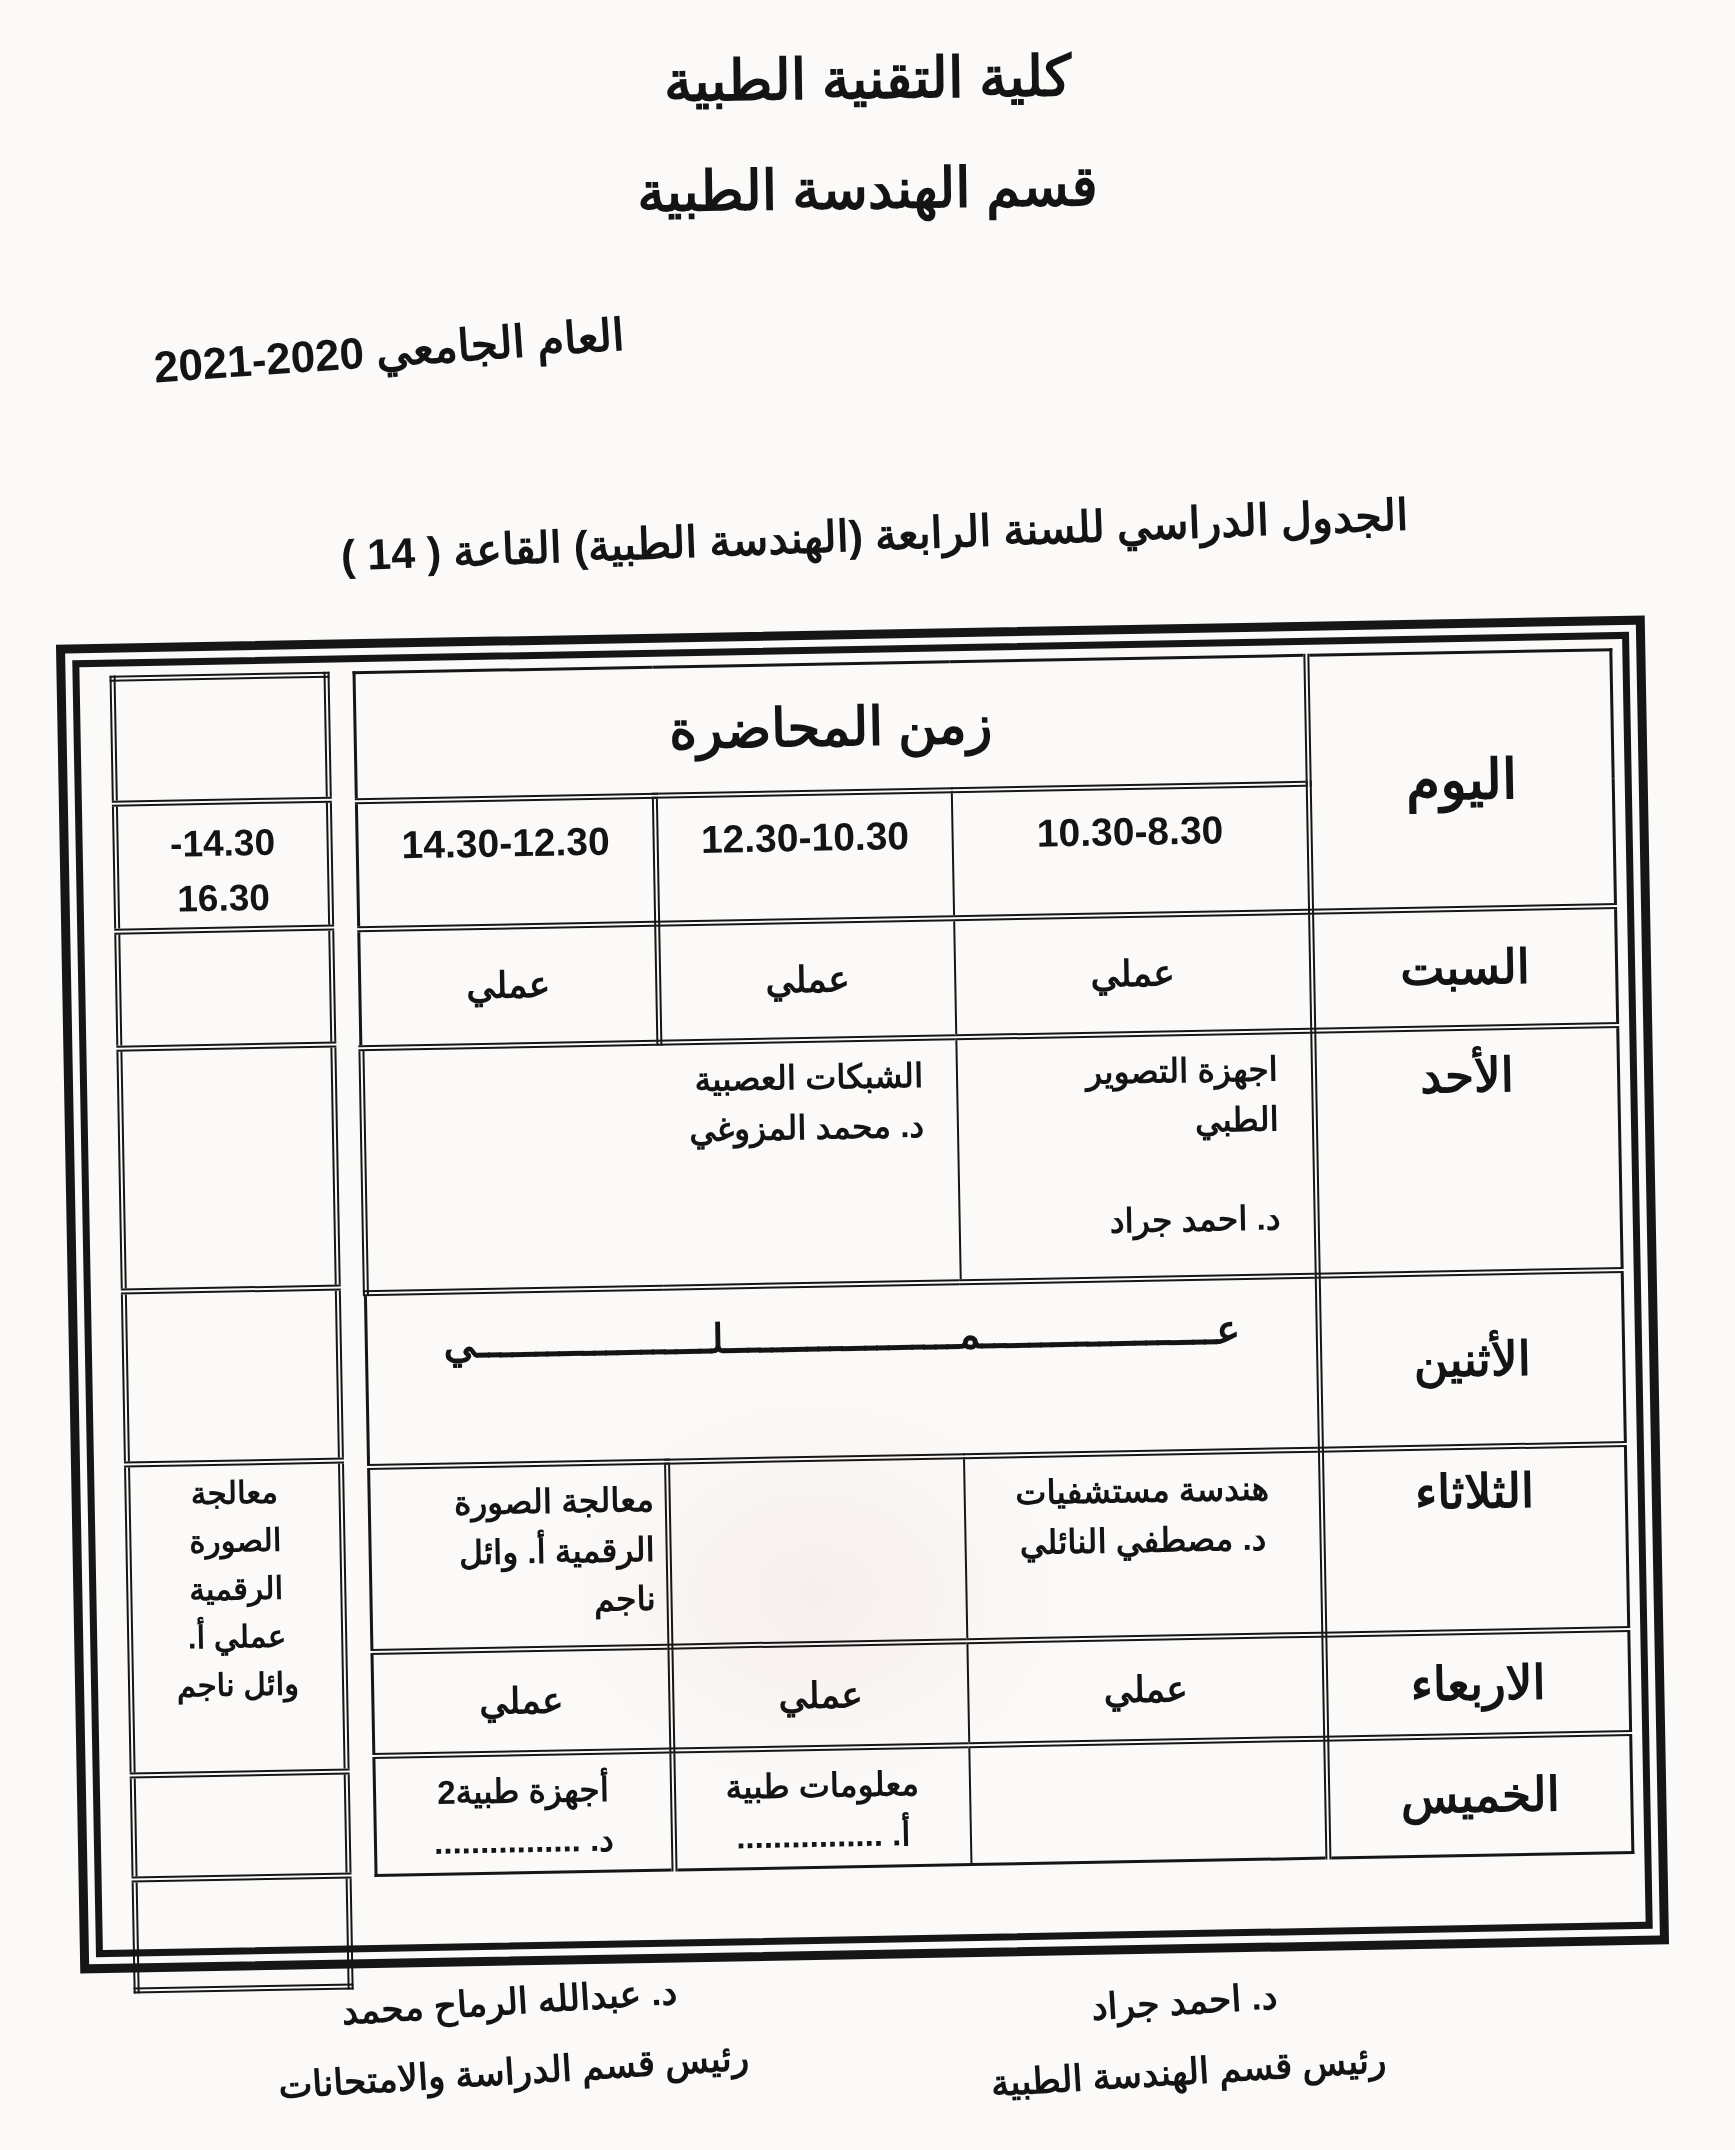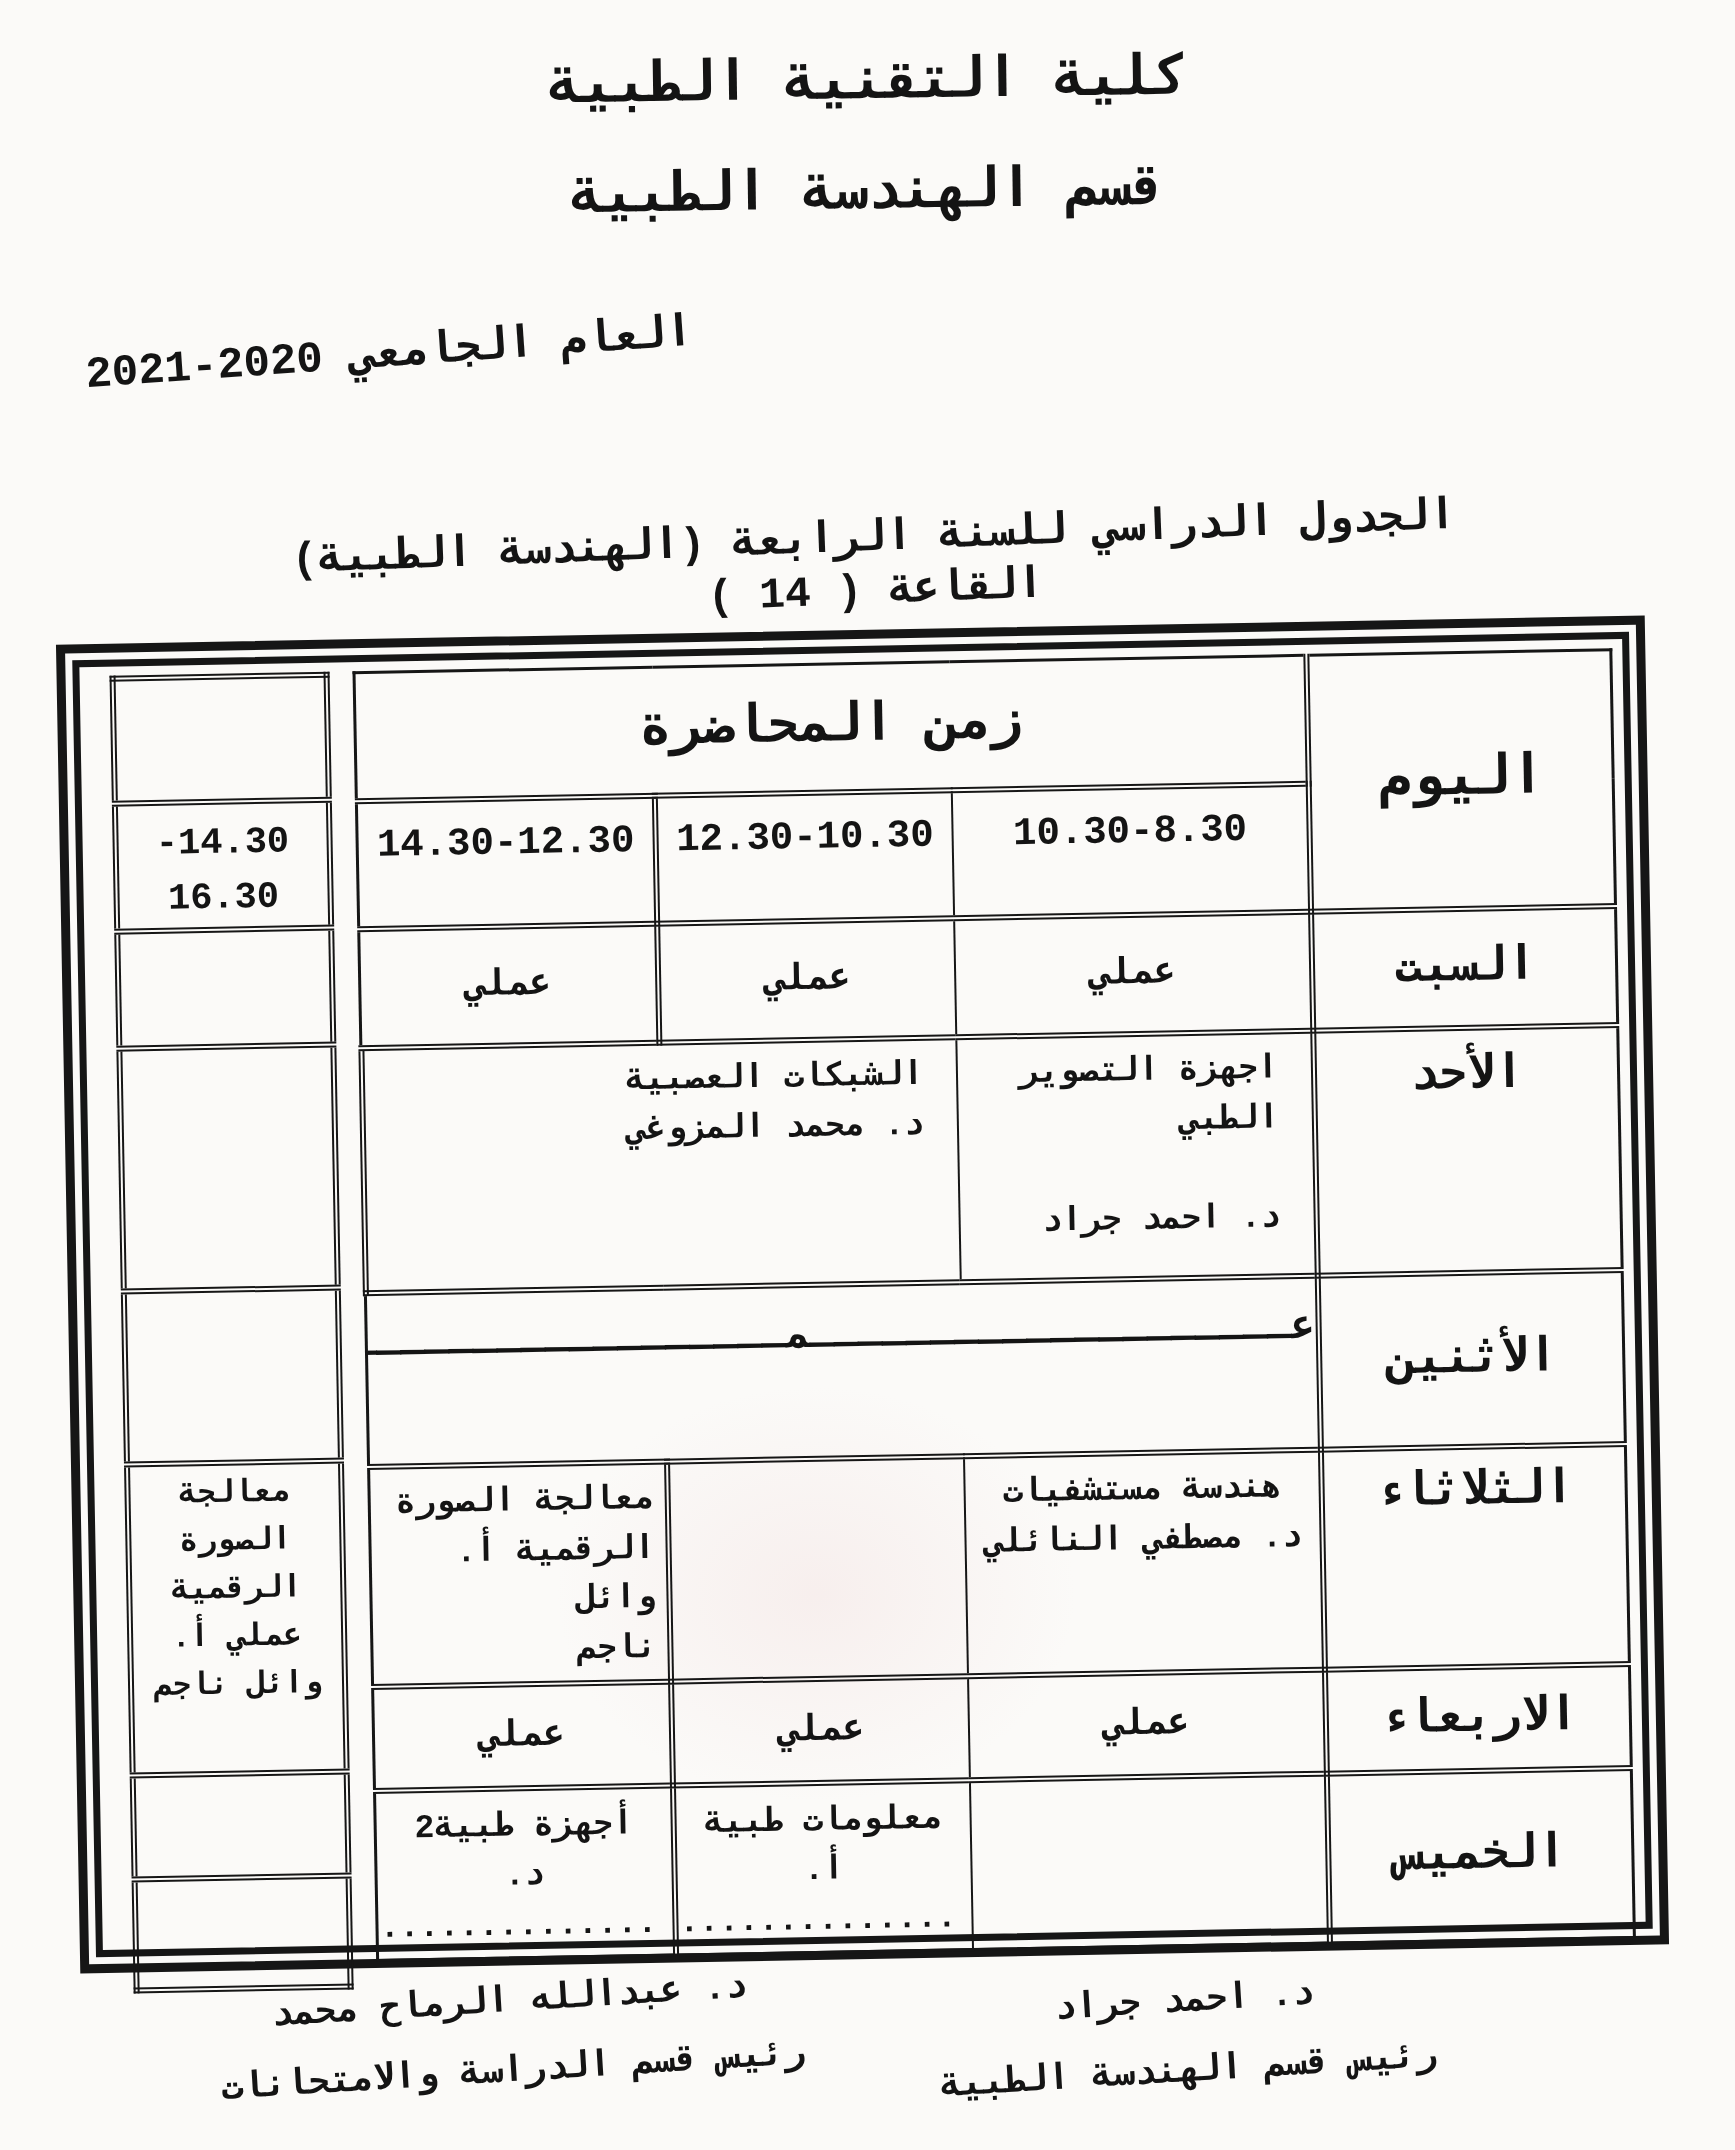--- a/index.html
+++ b/index.html
@@ -3,21 +3,21 @@
 <meta charset="utf-8">
 <style>
   * { margin: 0; padding: 0; box-sizing: border-box; }
   html, body { background: #e8e8e8; }
   .page {
     position: relative;
     width: 1735px; height: 2151px;
     margin: 0 auto;
     background: #fbfaf8;
     background-image: radial-gradient(ellipse 371px 297px at 816px 1594px, rgba(235,205,205,.25), rgba(235,205,205,0) 70%);
-    font-family: Liberation Mono, monospace;
+    font-family: Liberation Sans, sans-serif;
     color: #141414;
     overflow: hidden;
     direction: rtl;
   }
   .hdr { position: absolute; text-align: center; font-weight: bold; }
   .college-title   { top: 46px;  right: 111px; width: 1513px; font-size: 56px; transform: rotate(-0.8deg); }
   .dept-title      { top: 157px; right: 111px; width: 1513px; font-size: 55px; transform: rotate(-0.8deg); }
   .academic-year   { top: 325px; left: 44px;  width: 690px;  font-size: 44px; transform: rotate(-4deg); }
   .schedule-title  { top: 510px; left: 222px; width: 1305px; font-size: 43px; transform: rotate(-2.2deg); }
 

